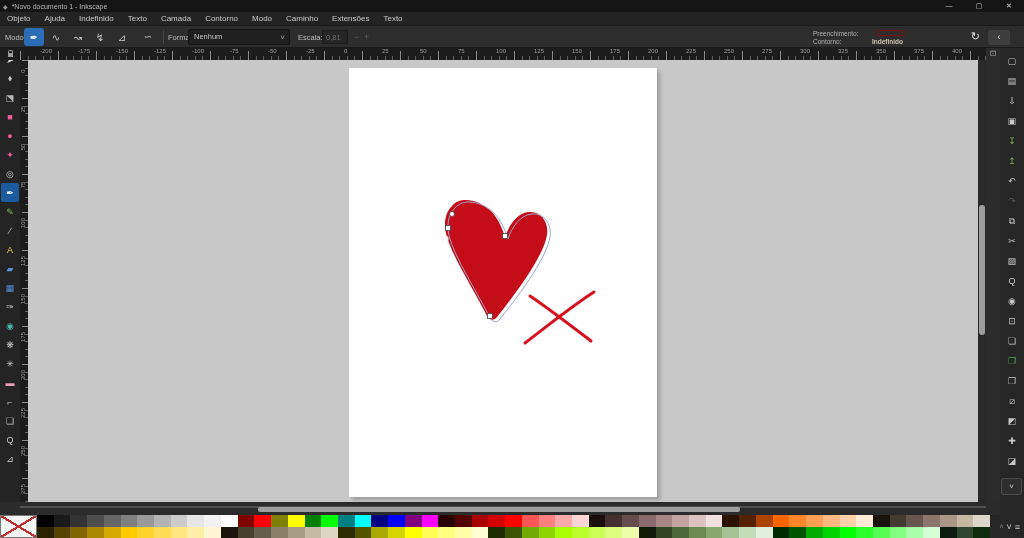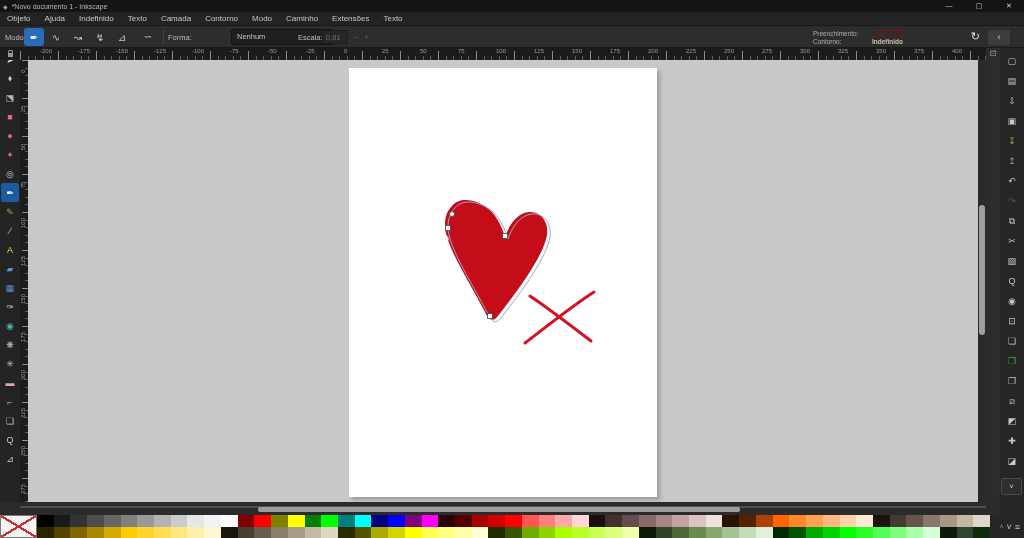--- a/index.html
+++ b/index.html
@@ -25,21 +25,21 @@
   .toolbar .lbl { position:absolute; top:7px; }
   .modes { position:absolute; left:24px; top:2px; display:flex; gap:2px; }
   .mode-btn { width:20px; height:18px; border-radius:3px; color:#c9c9c9;
     display:flex; align-items:center; justify-content:center; font-size:10px; }
   .mode-btn.selected { background:#2b6cb8; color:#fff; }
   .extra-pen-icon { position:absolute; left:138px; top:3px; width:20px; height:16px;
     color:#c9c9c9; font-size:10px; text-align:center; line-height:16px; }
   .tb-sep { position:absolute; left:163px; top:4px; width:1px; height:14px; background:#444; }
   .shape-dd { position:absolute; left:188px; top:3px; width:102px; height:16px;
     background:#1f1f1f; border:1px solid #141414; border-radius:2px; color:#c4c4c4;
-    font-size:7.5px; line-height:14px; padding:0 5px;margin-left:43px; }
+    font-size:7.5px; line-height:14px; padding:0 5px; }
   .shape-dd .chev { position:absolute; right:4px; top:1px; font-size:8px; color:#9a9a9a; }
   .scale-box { position:absolute; left:322px; top:4px; width:26px; height:14px;
     color:#6f6f6f; font-size:7.5px; line-height:14px; background:#262626;
     border:1px solid #1c1c1c; padding:0 3px; }
   .spin-btn { position:absolute; top:6px; color:#5d5d5d; font-size:9px; line-height:10px; }
   .fillstroke { position:absolute; right:121px; top:3px; width:90px; font-size:6.5px; color:#b0b0b0; }
   .fs-row { display:flex; align-items:center; height:8px; }
   .fs-row .val { margin-left:auto; }
   .fill-swatch { width:26px; height:6px; margin-left:auto; border:1px solid #7a1010; }
   .stroke-val { font-weight:bold; color:#cfc0ae; font-size:6.5px; }

